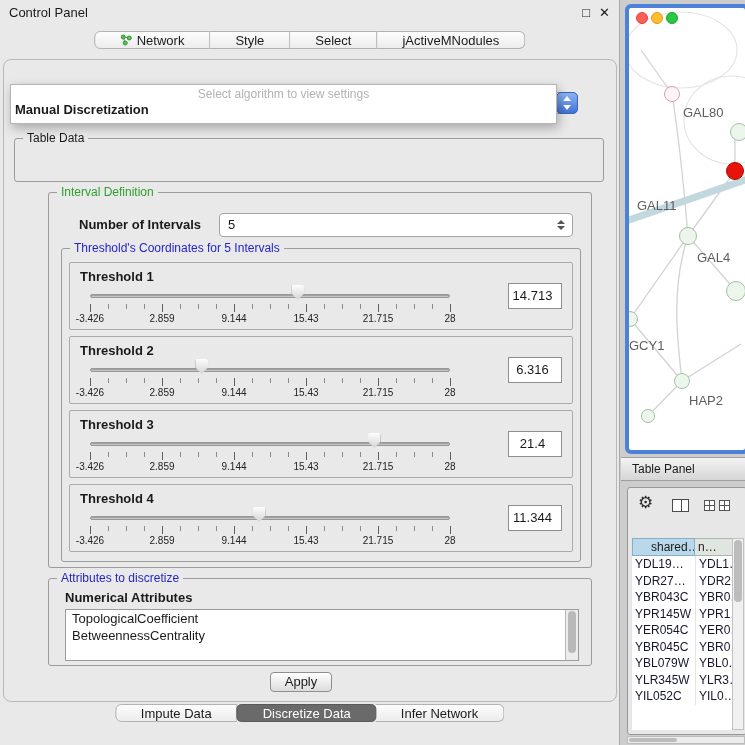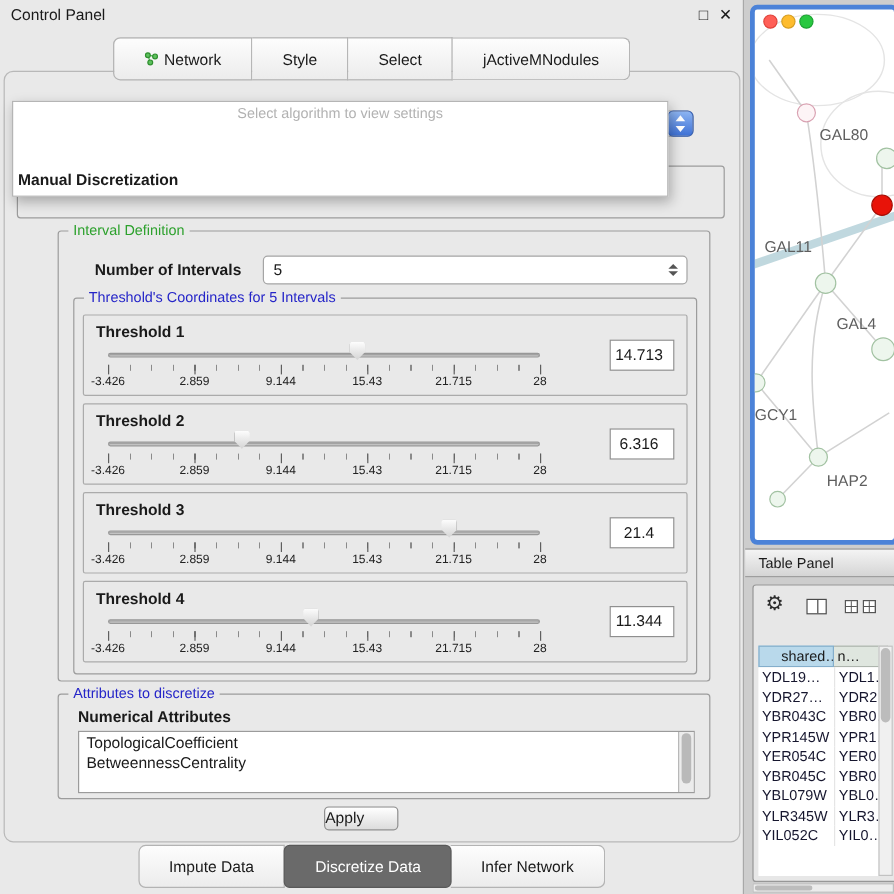--- a/index.html
+++ b/index.html
@@ -7,21 +7,21 @@
   body { position:relative; font-family:"Liberation Sans",sans-serif; background:#cdcdcd; overflow:hidden; color:#1a1a1a; }
 
   
   .control-panel { position:absolute; left:0; top:0; width:620px; height:745px; background:#e9e9e9; border-right:1px solid #a8a8a8; }
   .titlebar { position:absolute; left:0; top:0; width:100%; height:24px; display:flex; align-items:center; padding:0 9px; font-size:13px; }
   .winbtns { margin-left:auto; display:flex; gap:9px; font-size:13px; color:#1a1a1a; }
 
   .tabbar { position:absolute; display:flex; z-index:3; }
   .top-tabs { top:31px; left:50%; transform:translateX(-50%); }
   .bottom-tabs { top:704px; left:50%; transform:translateX(-50%); }
-  .tab { height:36px; display:flex; align-items:center; gap:5px; padding:0 25px; font-size:13px;
+  .tab { height:18px; display:flex; align-items:center; gap:5px; padding:0 25px; font-size:13px;
          background:linear-gradient(#fdfdfd,#ececec); border:1px solid #b3b3b3; border-left:none; white-space:nowrap; }
   .tab.first { border-left:1px solid #b3b3b3; border-radius:6px 0 0 6px; }
   .tab.last { border-radius:0 6px 6px 0; }
   .tab.selected { background:#6a6a6a; color:#fff; border:1px solid #595959; border-radius:5px; margin:0 -1px; position:relative; z-index:2; }
 
   .content-border { position:absolute; left:3px; top:59px; width:614px; height:643px; border:1px solid #b8b8b8; border-radius:8px; }
 
   
   .algo-label { position:absolute; left:14px; top:73px; font-size:13px; font-weight:bold; z-index:1; }
   .combo { background:#fff; border:1px solid #a5a5a5; border-radius:4px; position:absolute; }
@@ -29,21 +29,21 @@
   .algo-combo { left:20px; top:92px; width:558px; height:22px; border-radius:5px; }
   .combo-btn-blue { position:absolute; right:-1px; top:-1px; width:22px; height:22px; border-radius:5px;
                     background:linear-gradient(#8cb4f2,#3f72d6); border:1px solid #3a64b6; }
   .combo-btn-blue::before { content:""; position:absolute; left:6px; top:3px; border-left:4px solid transparent; border-right:4px solid transparent; border-bottom:5px solid #fff; }
   .combo-btn-blue::after  { content:""; position:absolute; left:6px; top:12px; border-left:4px solid transparent; border-right:4px solid transparent; border-top:5px solid #fff; }
 
   .algo-popup { position:absolute; left:10px; top:84px; width:547px; background:#fff; border:1px solid #b5b5b5;
                 box-shadow:2px 4px 10px rgba(0,0,0,.28); z-index:5; padding:2px 0 5px; }
   .popup-placeholder { text-align:center; color:#b2b2b2; font-size:12px; height:15px; line-height:15px; }
   .popup-item { font-size:13px; height:16px; line-height:16px; padding-left:4px; }
-  .bold { font-weight:bold;margin-top:40px; }
+  .bold { font-weight:bold; }
 
   
   .group { position:absolute; border:1px solid #9c9c9c; border-radius:3px; }
   .legend { position:absolute; top:-8px; left:8px; background:#e9e9e9; padding:0 4px; font-size:12px; white-space:nowrap; }
   .legend.green { color:#2da12d; }
   .legend.blue  { color:#2525c8; }
 
   .g-tabledata { left:14px; top:138px; width:590px; height:44px; }
   .td-combo { left:8px; top:9px; width:572px; height:24px; }
   .spinner { position:absolute; right:7px; top:50%; transform:translateY(-50%); display:flex; flex-direction:column; gap:2px; }
@@ -71,21 +71,21 @@
                font-size:13px; line-height:24px; text-align:center; padding-right:5px; }
 
   .g-attrs { left:48px; top:578px; width:544px; height:88px; }
   .attrs-sublabel { position:absolute; left:16px; top:11px; font-size:13px; font-weight:bold; }
   .attr-list { position:absolute; left:16px; top:30px; width:514px; height:52px; background:#fff; border:1px solid #9b9b9b; overflow:hidden; }
   .attr-item { font-size:13px; line-height:17px; padding-left:6px; white-space:nowrap; }
   .attr-scroll { position:absolute; right:0; top:0; bottom:0; width:13px; background:#ececec; border-left:1px solid #b8b8b8; }
   .attr-thumb { position:absolute; left:2px; top:1px; width:8px; height:42px; background:#b9b9b9; border-radius:4px; }
 
   .apply-btn { position:absolute; left:270px; top:672px; width:62px; height:20px; border:1px solid #8f8f8f; border-radius:4px;
-               background:linear-gradient(#ffffff,#dcdcdc); font-size:13px; text-align:left; line-height:18px; }
+               background:linear-gradient(#ffffff,#dcdcdc); font-size:13px; text-align:center; line-height:18px; }
 
   
   .network-window { position:absolute; left:625px; top:4px; width:124px; height:450px; border:4px solid #4b82d8; border-radius:6px; background:#fff; overflow:hidden; }
   .traffic { position:absolute; left:7px; top:4px; display:flex; gap:3px; z-index:2; }
   .light { width:12px; height:12px; border-radius:50%; }
   .l-red    { background:#ff5f57; border:1px solid #e0443c; }
   .l-yellow { background:#febc2e; border:1px solid #d79f22; }
   .l-green  { background:#28c840; border:1px solid #1da333; }
   .edges { position:absolute; left:0; top:0; }
   .node { position:absolute; border-radius:50%; background:#edf6ed; border:1px solid #a2c2a2; }
@@ -313,21 +313,21 @@
   <div class="node pink-node" style="left:35px;top:78px;width:16px;height:16px;"></div>
   <div class="node" style="left:101px;top:115px;width:18px;height:18px;"></div>
   <div class="node red-node" style="left:97px;top:154px;width:18px;height:18px;"></div>
   <div class="node" style="left:50px;top:219px;width:18px;height:18px;"></div>
   <div class="node" style="left:97px;top:273px;width:20px;height:20px;"></div>
   <div class="node" style="left:-7px;top:303px;width:16px;height:16px;"></div>
   <div class="node" style="left:45px;top:365px;width:16px;height:16px;"></div>
   <div class="node" style="left:12px;top:401px;width:14px;height:14px;"></div>
   <div class="nlabel" style="left:54px;top:97px;">GAL80</div>
   <div class="nlabel" style="left:8px;top:190px;">GAL11</div>
-  <div class="nlabel" style="left:68px;top:254px;">GAL4</div>
+  <div class="nlabel" style="left:68px;top:242px;">GAL4</div>
   <div class="nlabel" style="left:0px;top:330px;">GCY1</div>
   <div class="nlabel" style="left:60px;top:385px;">HAP2</div>
 </div>
 
 <div class="tp-bar">Table Panel</div>
 
 <div class="table-window">
   <div class="gear">⚙</div>
   <div class="tbl-icon"></div>
   <div class="checkgrid cg1"></div>

